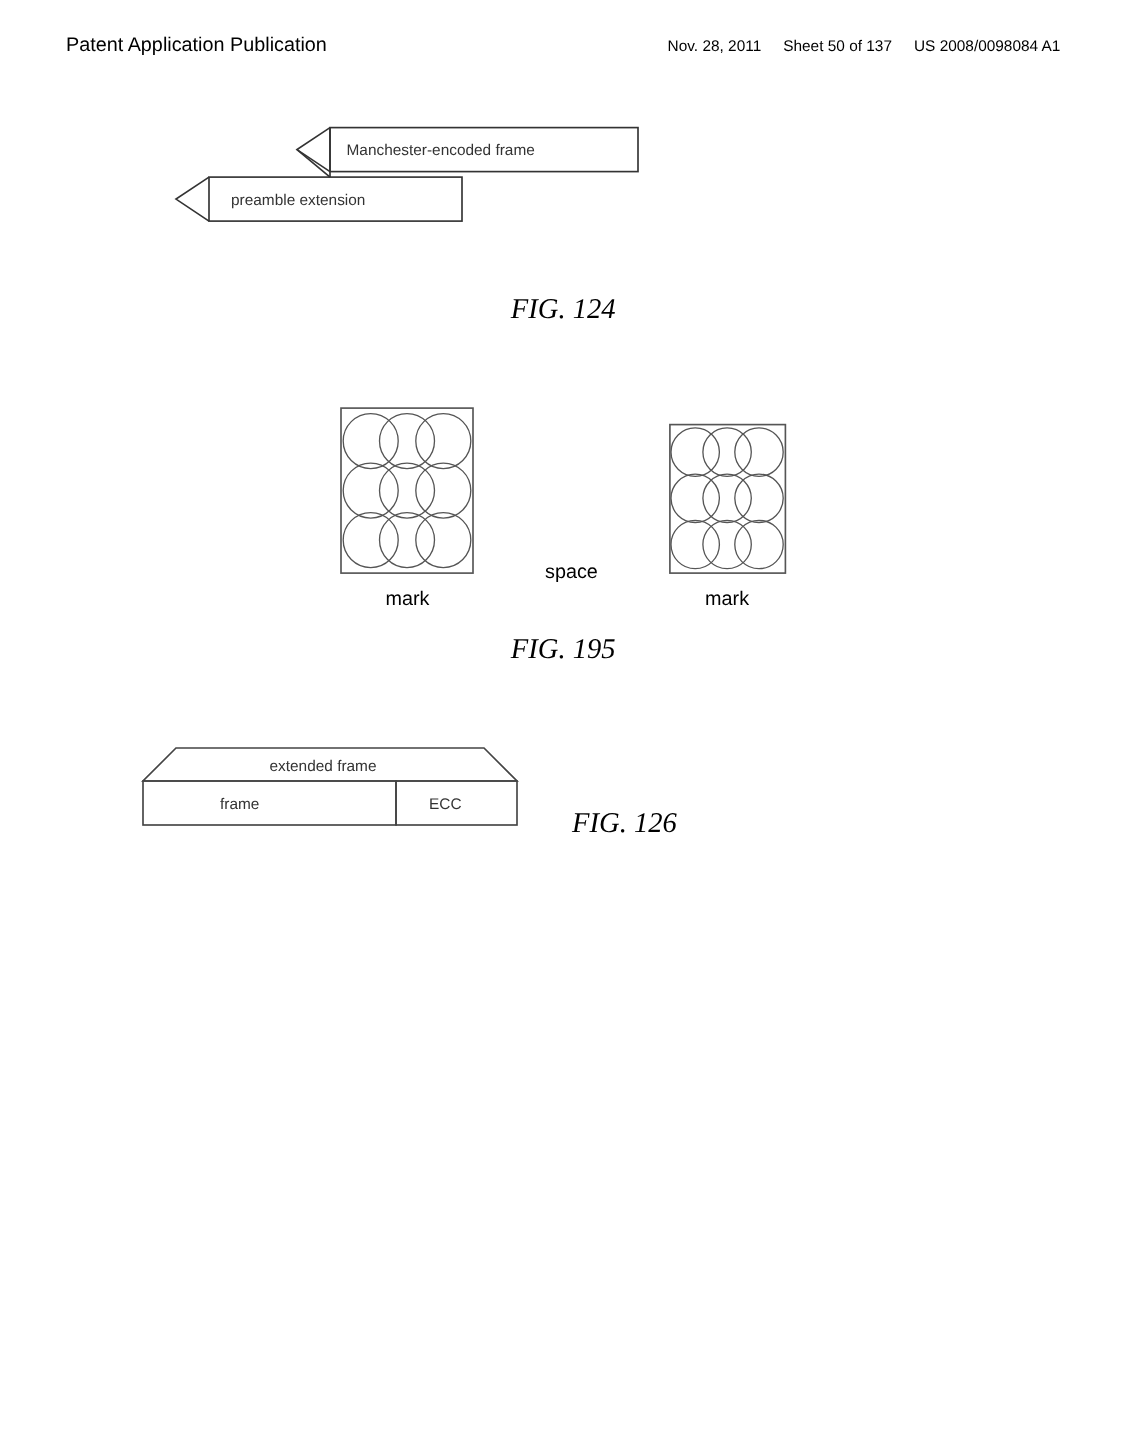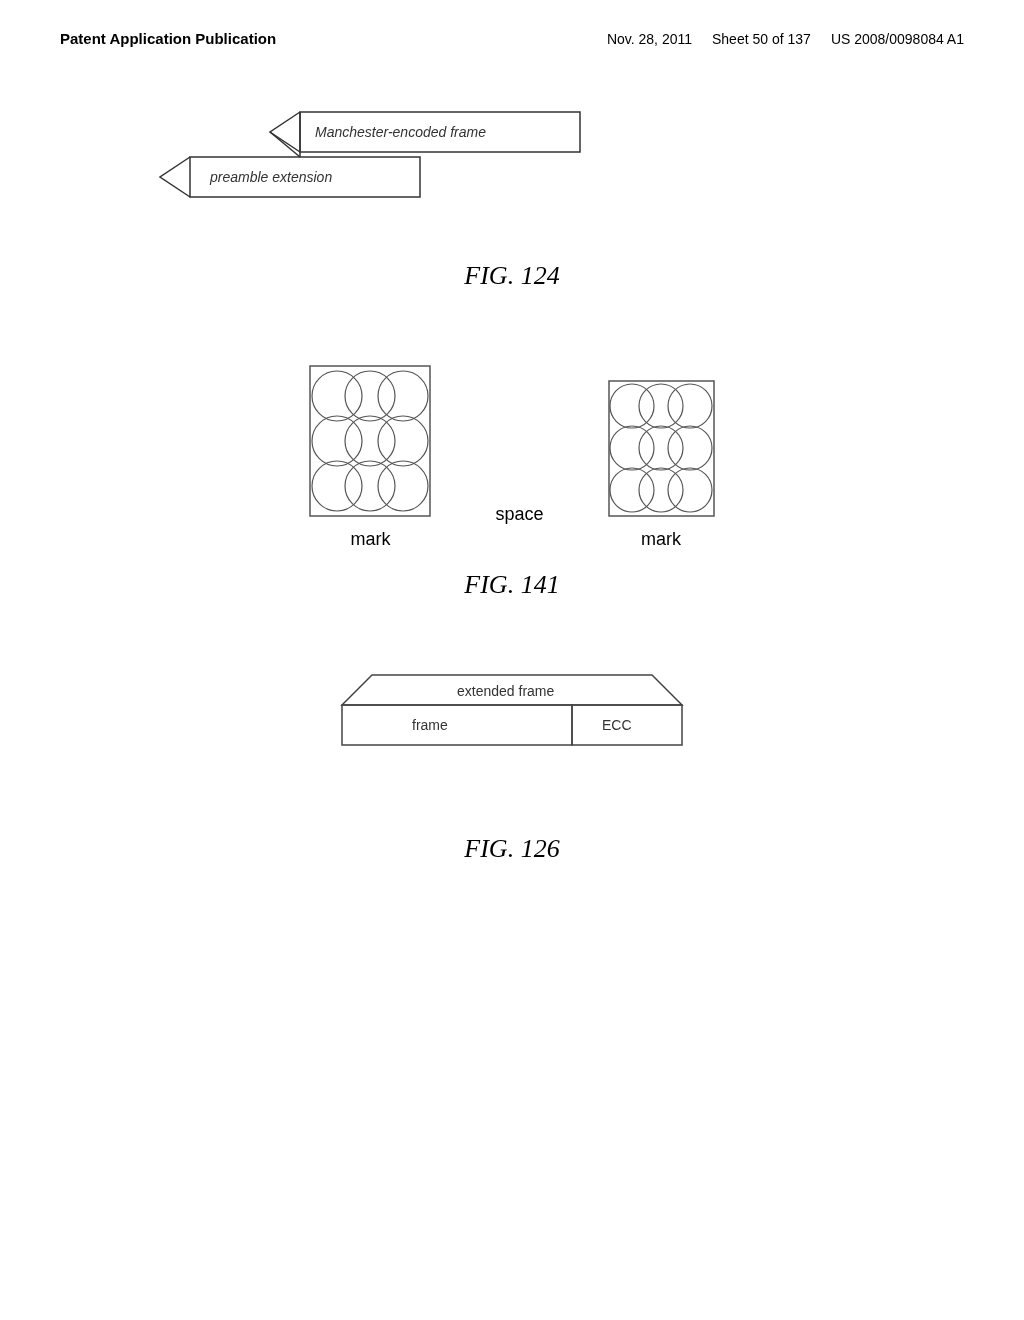--- a/index.html
+++ b/index.html
@@ -13,22 +13,22 @@
 
     
     .header {
       display: flex;
       justify-content: space-between;
       align-items: baseline;
       padding: 30px 60px 10px 60px;
       border-bottom: none;
     }
     .header-left {
-      font-weight: bold;
-      font-size: 15px;
+      font-weight: normal;
+      font-size: 18px;
     }
     .header-right {
       font-size: 14px;
       display: flex;
       gap: 20px;
     }
 
     
     .content {
       padding: 30px 80px;
@@ -42,21 +42,20 @@
       align-items: center;
     }
 
     
     .fig124-diagram {
       width: 500px;
       margin-bottom: 30px;
       margin-top: 20px;
       align-self: flex-start;
       margin-left: 60px;
-      font-style: italic;
     }
 
     
     .fig124-svg {
       width: 480px;
       height: 110px;
     }
 
     
     .fig-label {
@@ -92,21 +91,21 @@
 
     .diagram-label {
       font-size: 18px;
       font-family: Arial, sans-serif;
     }
 
     
     .fig126-section {
       margin-bottom: 50px;
       display: flex;
-      flex-direction: column;
+      flex-direction: row;
       align-items: center;
     }
 
     .fig126-diagram {
       width: 440px;
       margin-top: 20px;
       margin-bottom: 30px;
     }
 
     .fig126-svg {
@@ -194,21 +193,21 @@
           <circle cx="86" cy="72" r="22" fill="none" stroke="#555" stroke-width="1.2"></circle>
 
           <circle cx="28" cy="114" r="22" fill="none" stroke="#555" stroke-width="1.2"></circle>
           <circle cx="57" cy="114" r="22" fill="none" stroke="#555" stroke-width="1.2"></circle>
           <circle cx="86" cy="114" r="22" fill="none" stroke="#555" stroke-width="1.2"></circle>
         </svg>
         <span class="diagram-label">mark</span>
       </div>
 
     </div>
-    <div class="fig-label">FIG. 141</div>
+    <div class="fig-label">FIG. 195</div>
   </div>
 
   <div class="fig126-section">
     <div class="fig126-diagram">
       <svg class="fig126-svg" viewBox="0 0 440 120" xmlns="http://www.w3.org/2000/svg">
 
         <polygon points="80,5 360,5 390,35 50,35" fill="none" stroke="#444" stroke-width="1.5"></polygon>
 
         <text x="165" y="26" font-size="14" font-family="Arial" fill="#333">extended frame</text>
 

